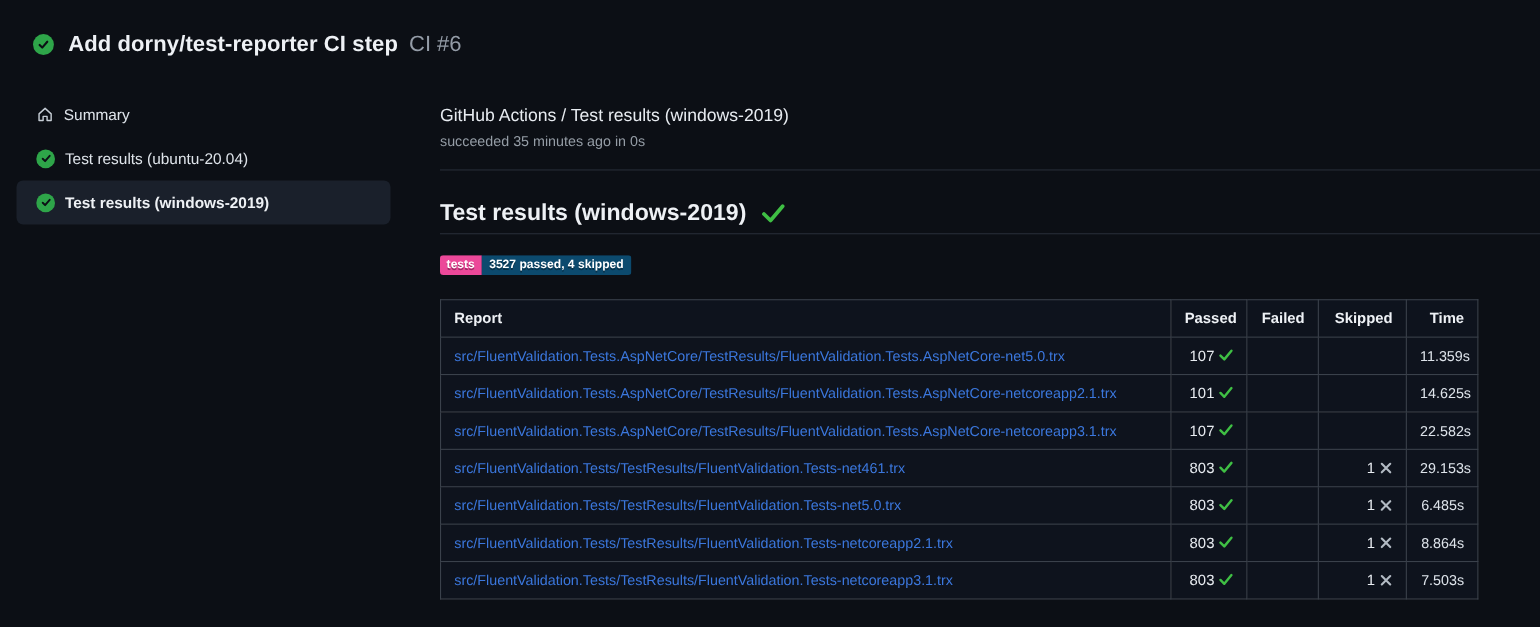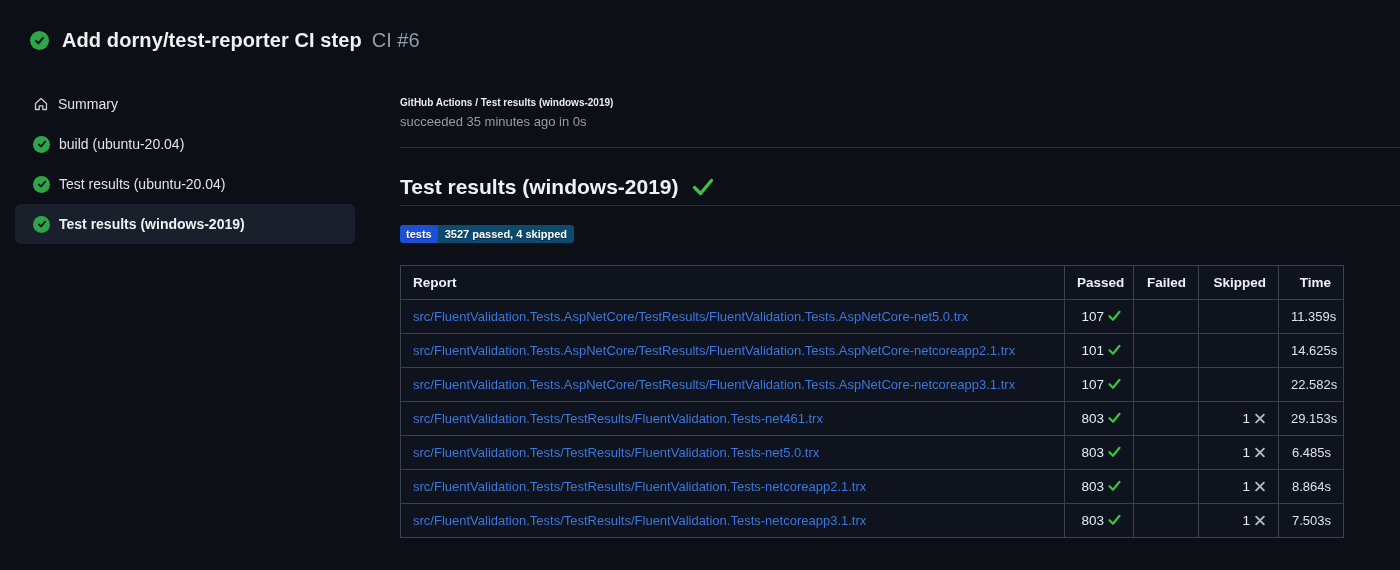--- a/index.html
+++ b/index.html
@@ -36,40 +36,40 @@
     height:40px; padding:0 18px; border-radius:6px;
     font-size:14px; color:#dfe4ea; cursor:pointer;
   }
   .side-item.selected { background:#1a202b; font-weight:bold; color:#eef1f5; }
   .jobs-label { font-size:12px; color:#959da6; margin:24px 0 8px 17px; }
   .jobs-list { list-style:none; }
   .icon-home { flex:none; display:block; }
 
   
   .main { flex:1; padding-top:13px; min-width:0; }
-  .check-title { font-size:10px; font-weight:bold; color:#e8ecf1; }
+  .check-title { font-size:16px; font-weight:normal; color:#e8ecf1; }
   .check-status { font-size:13px; color:#959da6; margin-top:6px; }
   .divider { border-bottom:1px solid #272d37; margin-top:18px; }
 
   .section-head {
     display:flex; align-items:center; gap:13px;
     margin-top:27px; padding-bottom:6px;
     border-bottom:1px solid #272d37;
   }
   .section-title { font-size:21px; font-weight:bold; color:#eef1f5; }
 
   
   .badge {
     display:inline-flex; margin-top:19px;
     font-size:11px; font-weight:bold; color:#fff;
     border-radius:3px; overflow:hidden;
     text-shadow:0 1px 0 rgba(0,0,0,.35);
     line-height:18px;
   }
-  .badge-label { background:#1d4ed8; padding:0 6px; }
+  .badge-label { background:#ec4899; padding:0 6px; }
   .badge-value { padding:0 7px; }
 
   
   table.results {
     margin-top:22px;
     border-collapse:collapse;
     width:943px; table-layout:fixed;
     font-size:13px;
   }
   .results th, .results td {
@@ -107,28 +107,20 @@
 <div class="layout">
 
   <aside class="sidebar">
     <div class="side-item">
       <svg class="icon-home" width="16" height="16" viewBox="0 0 16 16">
         <path d="M2.5 7.5 L8 2.5 L13.5 7.5 V13.5 H9.8 V9.8 H6.2 V13.5 H2.5 Z" fill="none" stroke="#c6cdd5" stroke-width="1.3" stroke-linejoin="round"></path>
       </svg>
       <span>Summary</span>
     </div>
     <ul class="jobs-list">
-        <li class="side-item">
-          <span class="status-circle small">
-            <svg width="10" height="10" viewBox="0 0 12 12">
-              <path d="M2.2 6.4 L4.8 9 L9.8 3.2" fill="none" stroke="#0c0f15" stroke-width="2.1" stroke-linecap="round" stroke-linejoin="round"></path>
-            </svg>
-          </span>
-          <span class="job-label">build (ubuntu-20.04)</span>
-        </li>
         <li class="side-item">
           <span class="status-circle small">
             <svg width="10" height="10" viewBox="0 0 12 12">
               <path d="M2.2 6.4 L4.8 9 L9.8 3.2" fill="none" stroke="#0c0f15" stroke-width="2.1" stroke-linecap="round" stroke-linejoin="round"></path>
             </svg>
           </span>
           <span class="job-label">Test results (ubuntu-20.04)</span>
         </li>
         <li class="side-item selected">
           <span class="status-circle small">

